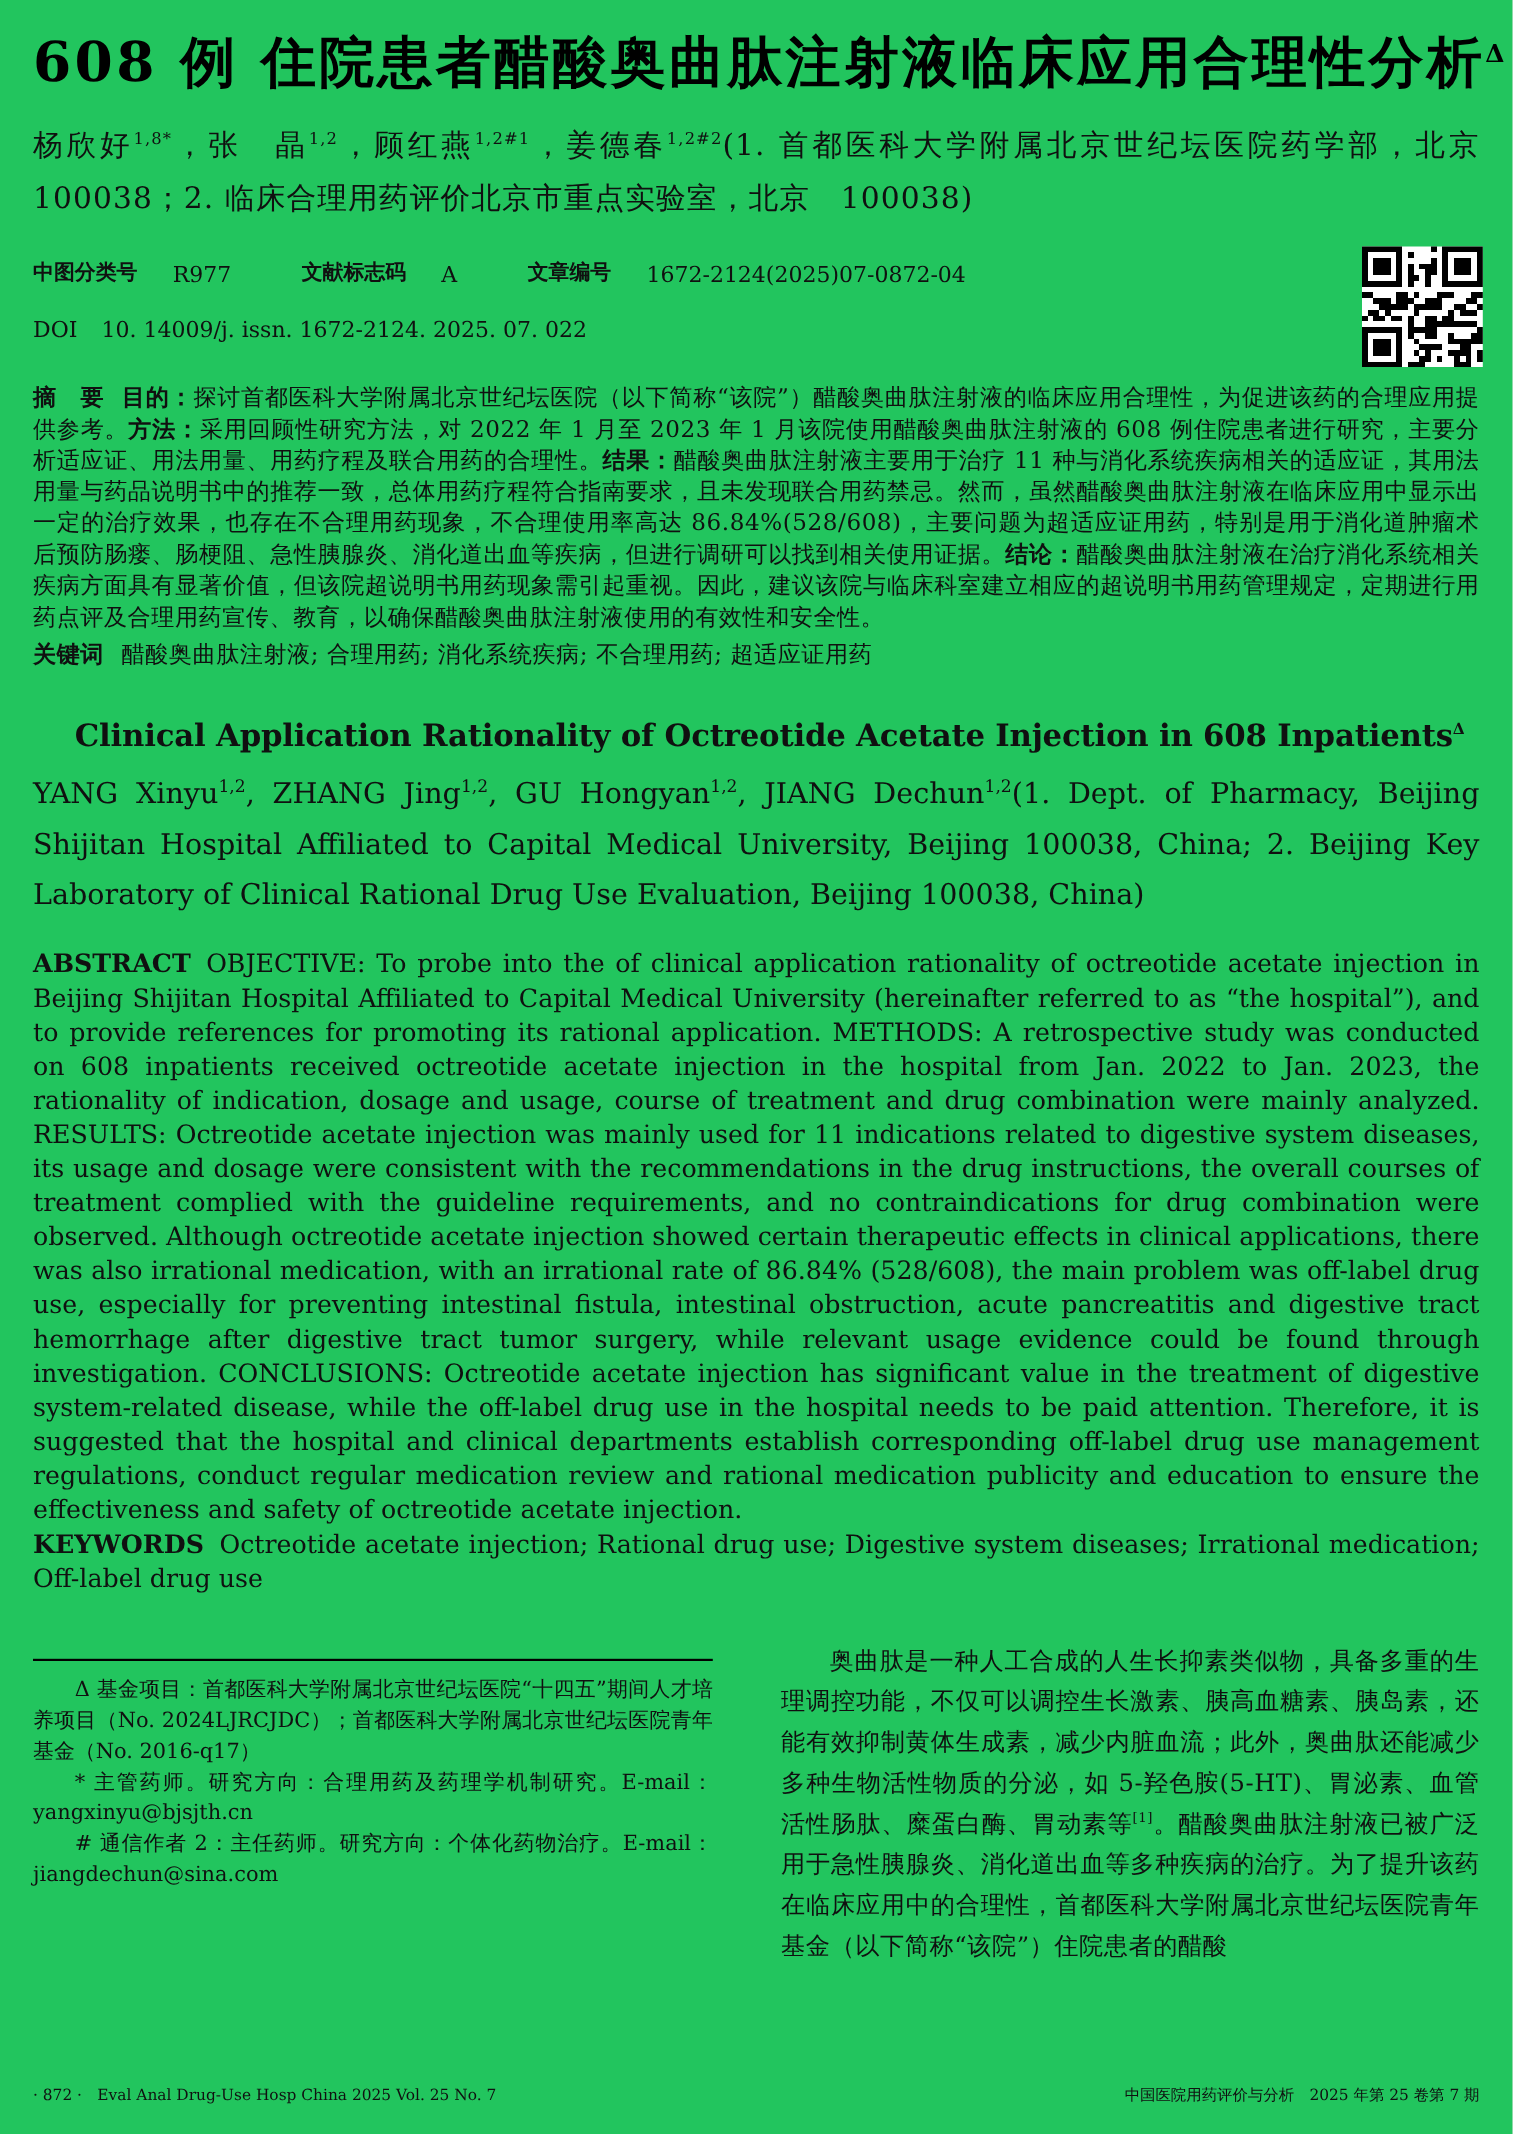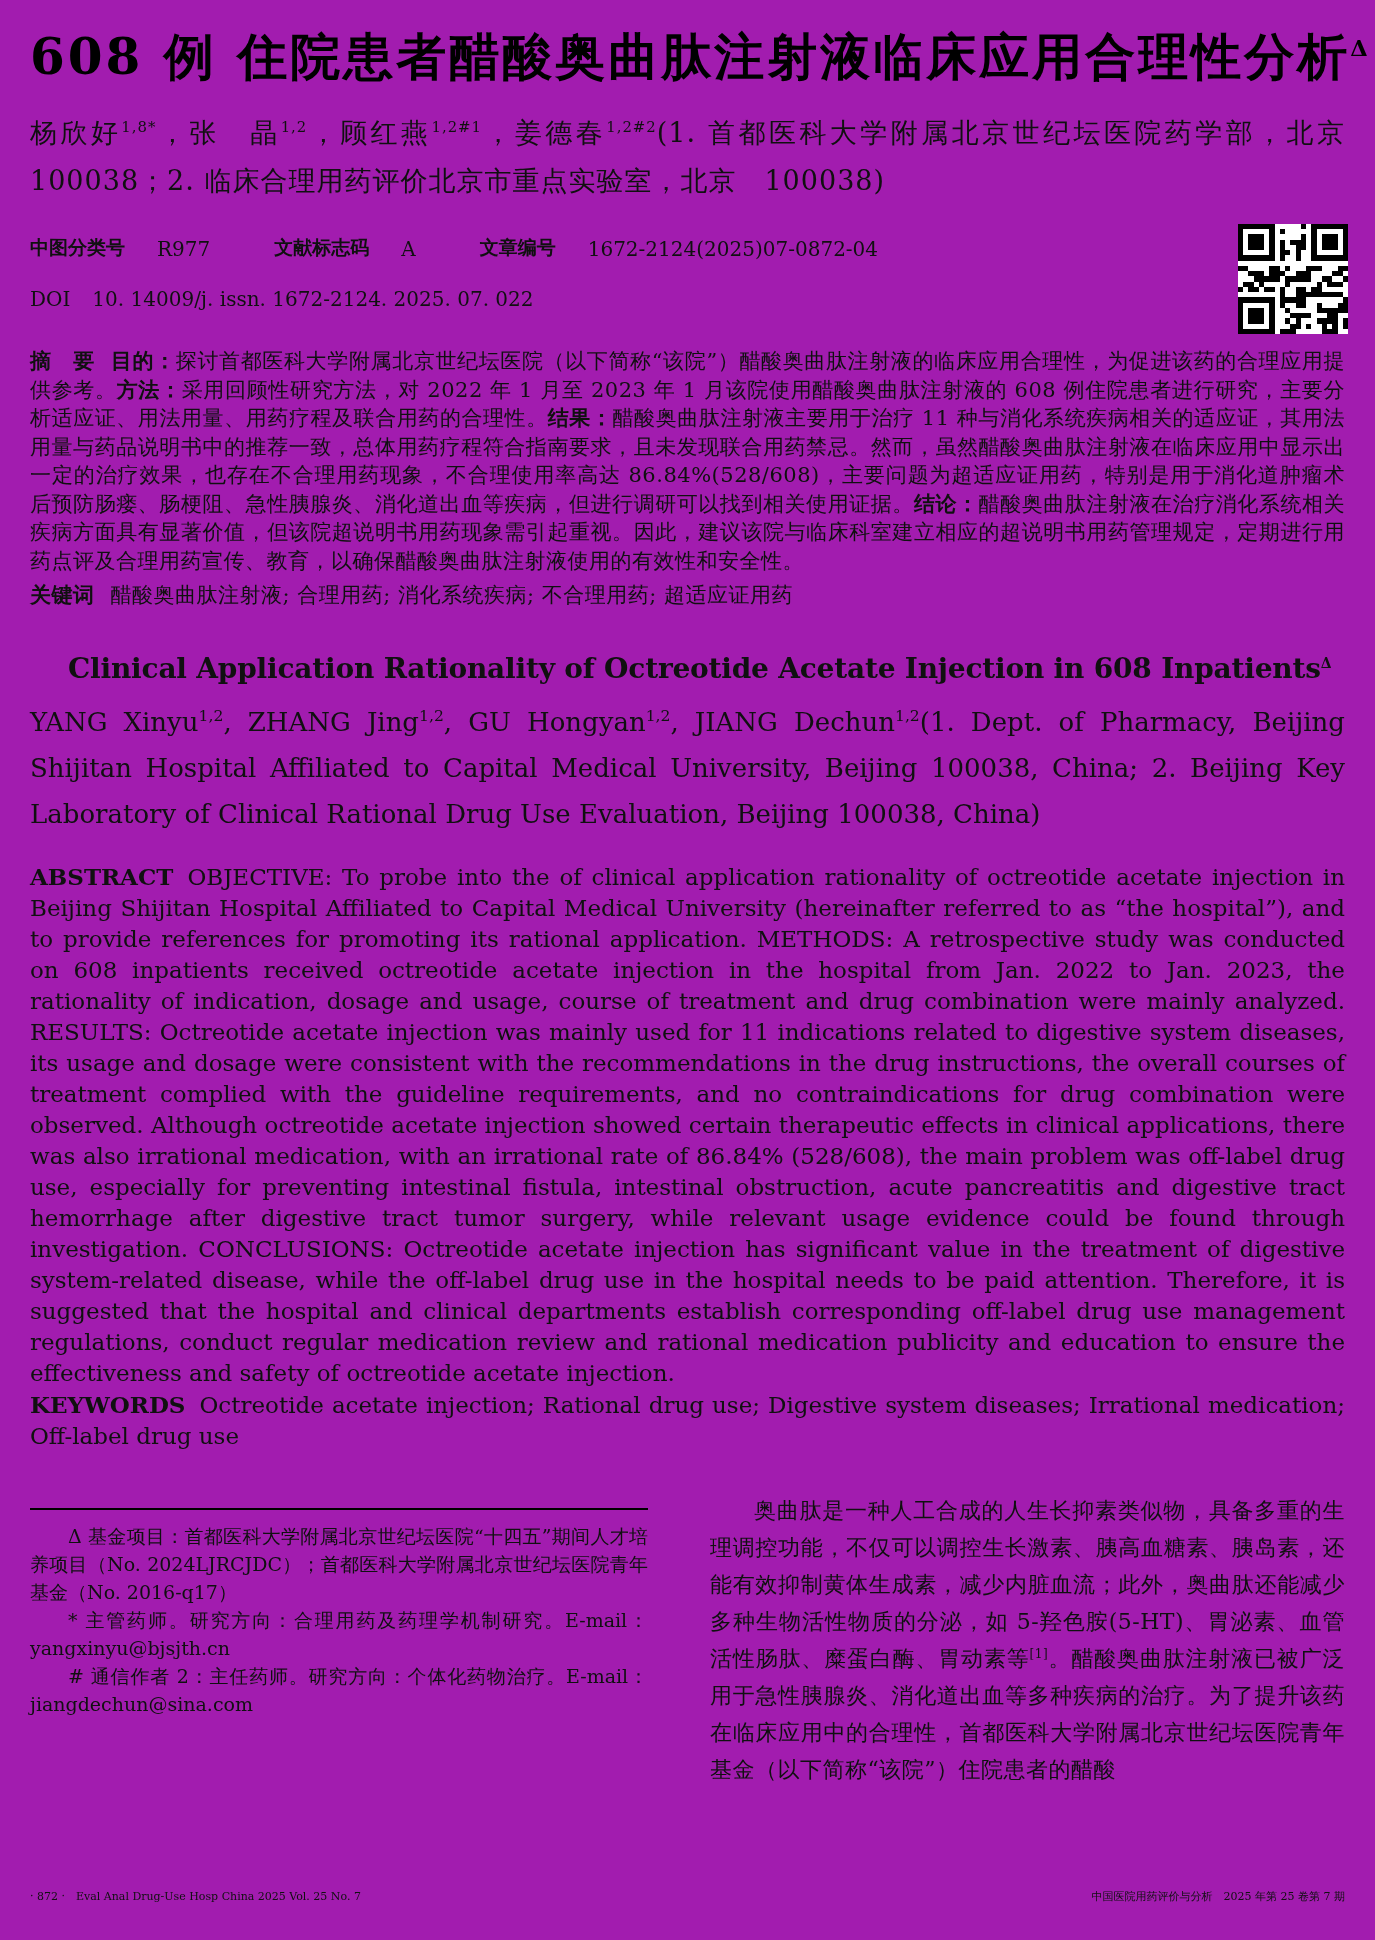--- a/index.html
+++ b/index.html
@@ -1,19 +1,19 @@
 <!DOCTYPE html>
 <html><head>
 <meta charset="utf-8">
 <style>
   * { margin:0; padding:0; box-sizing:border-box; }
   html,body { background:#e8e8e8; }
   .page {
     position:relative; width:1375px; height:1940px; margin:0 auto;
-    background:#a21caf; color:#101010; overflow:hidden;
+    background:#22c55e; color:#101010; overflow:hidden;
     padding:0 30px;
     font-family:"DejaVu Serif","Liberation Serif",serif;
   }
   sup { font-size:60%; vertical-align:super; line-height:0; }
 
   
   .title-cn {
     padding-top:24px; font-size:50px; font-weight:bold; letter-spacing:3px;
     font-family:"DejaVu Serif","Liberation Serif",serif; color:#000;
     white-space:nowrap;
@@ -58,22 +58,22 @@
   .bottom { margin-top:40px; display:flex; gap:62px; }
   .col-left { width:618px; flex:0 0 auto; }
   .fn-rule { border:none; border-top:2.5px solid #000; margin:16px 0 12px 0; width:100%; }
   .footnote { font-size:19px; line-height:28px; text-align:justify; text-indent:2em; }
   .col-right { flex:1 1 auto; }
   .intro { font-size:22px; line-height:37px; text-align:justify; text-indent:2em; letter-spacing:0.5px; }
   .intro sup { font-size:55%; }
 
   
   .footer {
-    position:absolute; left:30px; right:30px; bottom:36px;
-    display:flex; justify-content:space-between; font-size:11px;
+    position:absolute; left:30px; right:30px; bottom:26px;
+    display:flex; justify-content:space-between; font-size:14px;
   }
 </style>
 </head>
 <body>
 
 <div class="page">
 
   <h1 class="title-cn"><span>608 例 住院患者醋酸奥曲肽注射液临床应用合理性分析</span><sup>Δ</sup></h1>
 
   <p class="authors-cn">

